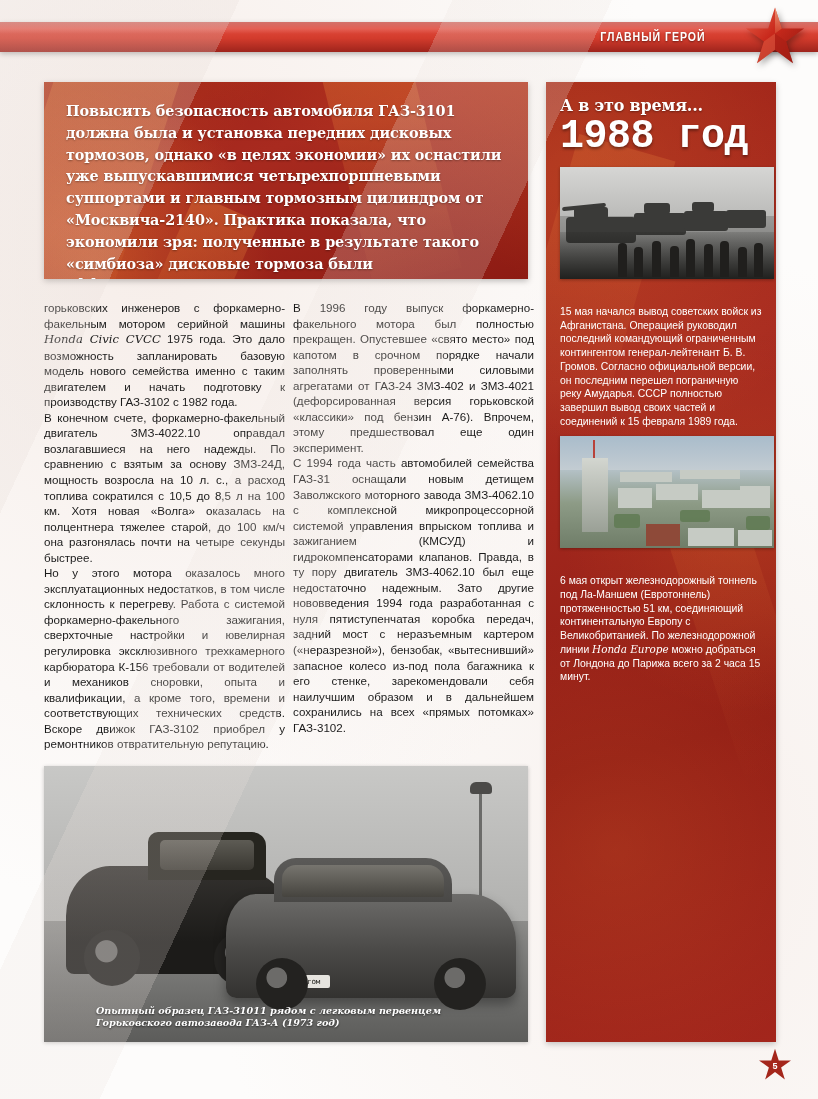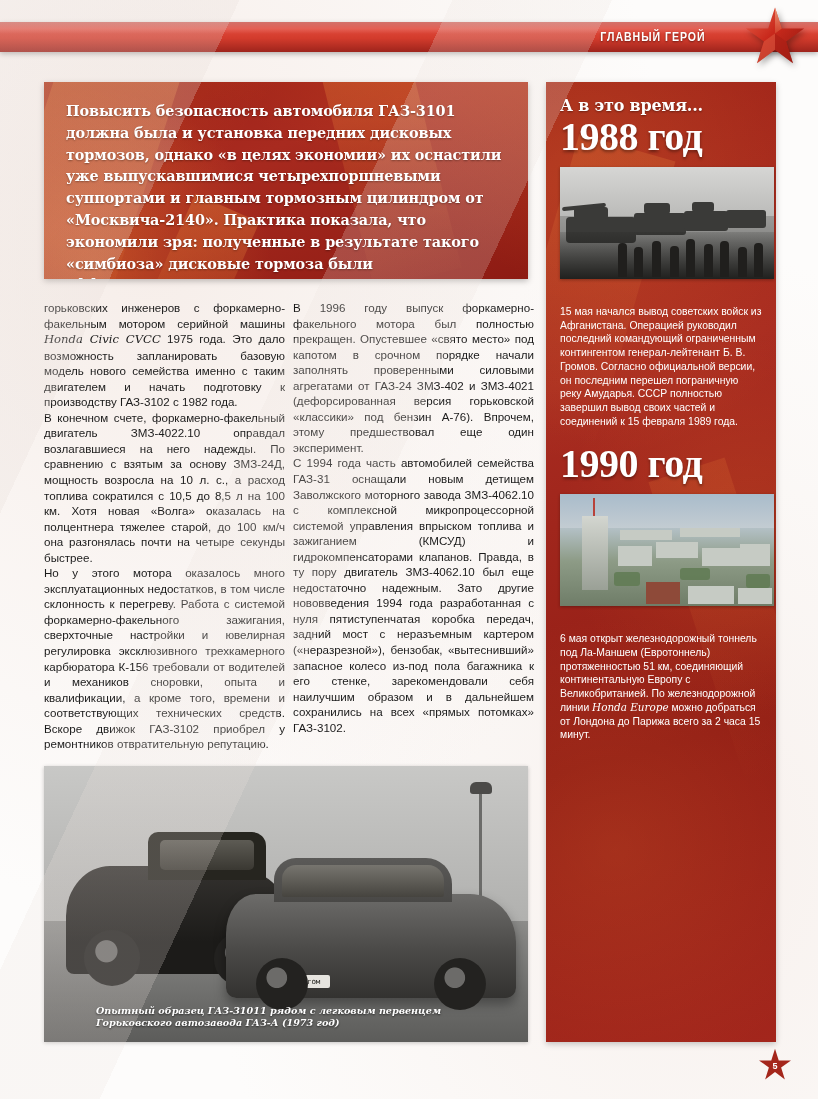--- a/index.html
+++ b/index.html
@@ -169,21 +169,21 @@
     overflow: hidden;
     box-shadow: 0 2px 6px rgba(0,0,0,0.22);
   }
   .sb-pad { padding: 0 14px; position: relative; z-index: 3; }
   .sb-kicker {
     color: #ffffff; font-family: "DejaVu Serif", serif; font-weight: bold;
     font-size: 16px; padding-top: 14px; letter-spacing: -0.2px;
     text-shadow: 0 1px 2px rgba(0,0,0,0.4);
   }
   .sb-year {
-    color: #ffffff; font-family: Liberation Serif, serif; font-weight: bold;
+    color: #ffffff; font-family: Liberation Mono, monospace; font-weight: bold;
     font-size: 40px; line-height: 44px; letter-spacing: -0.5px;
     text-shadow: 0 2px 3px rgba(0,0,0,0.4);
   }
   .sb-year.mt { margin-top: 14px; }
   .sb-photo {
     margin: 8px 0 0 0; width: 214px; height: 112px;
     overflow: hidden; position: relative;
     box-shadow: 0 1px 3px rgba(0,0,0,0.3);
   }
   .sb-text {
@@ -308,21 +308,20 @@
         <div class="pers" style="left:110px;height:31px;"></div>
         <div class="pers" style="left:126px;height:38px;"></div>
         <div class="pers" style="left:144px;height:33px;"></div>
         <div class="pers" style="left:160px;height:36px;"></div>
         <div class="pers" style="left:178px;height:30px;"></div>
         <div class="pers" style="left:194px;height:34px;"></div>
       </div>
 
       <div class="sb-text">15 мая начался вывод советских войск из Афганистана. Операцией руководил последний командующий ограниченным контингентом генерал-лейтенант Б. В. Громов. Согласно официальной версии, он последним перешел пограничную реку Амударья. СССР полностью завершил вывод своих частей и соединений к 15 февраля 1989 года.</div>
 
-      <div class="sb-year mt">1990 год</div>
 
       <div class="sb-photo ph-city">
         <div class="sky2"></div>
         <div class="mast"></div>
         <div class="tower"></div>
         <div class="blk" style="left:58px;top:52px;width:34px;height:20px;"></div>
         <div class="blk" style="left:96px;top:48px;width:42px;height:16px;"></div>
         <div class="blk" style="left:142px;top:54px;width:38px;height:18px;"></div>
         <div class="blk" style="left:180px;top:50px;width:30px;height:22px;"></div>
         <div class="blk" style="left:60px;top:36px;width:52px;height:10px;"></div>

